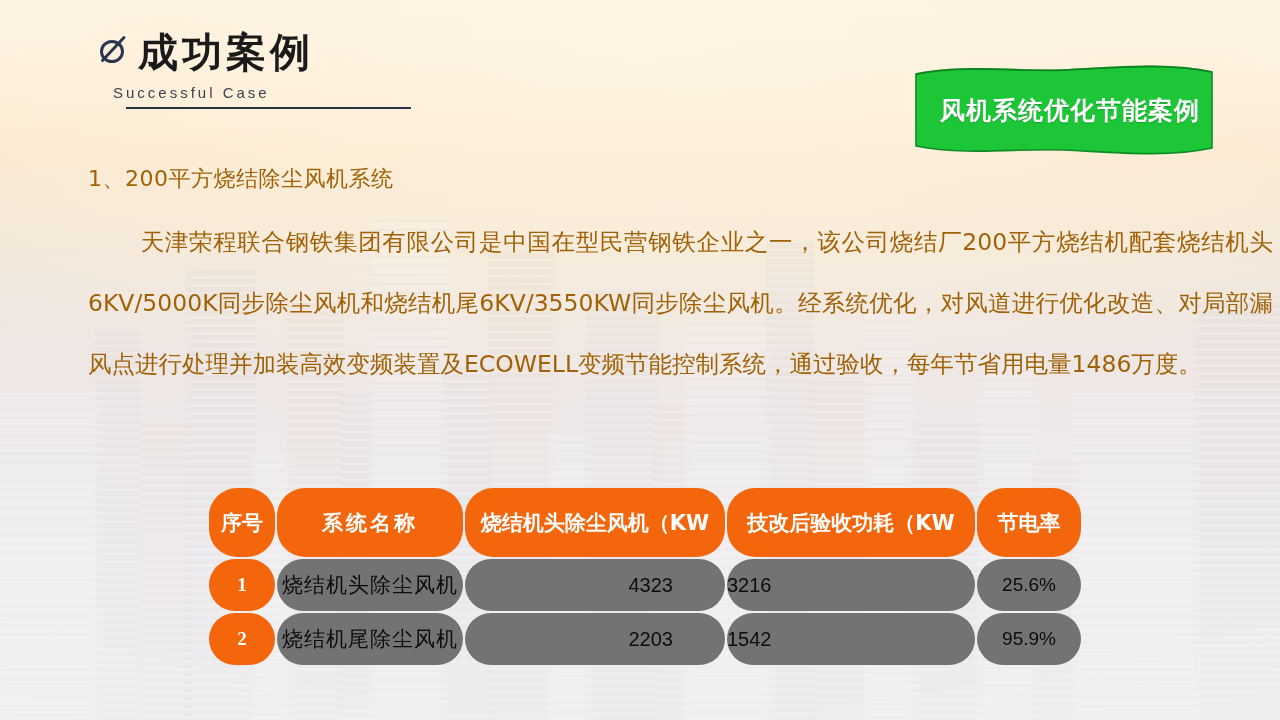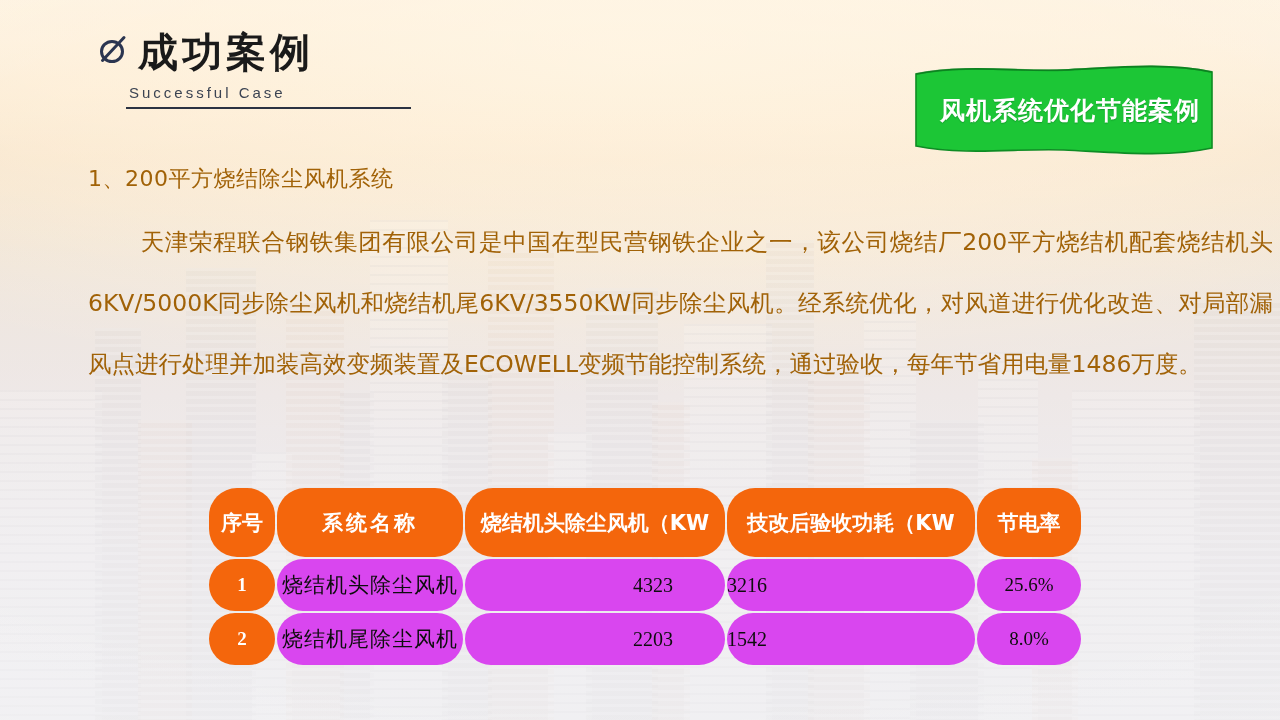--- a/index.html
+++ b/index.html
@@ -68,21 +68,21 @@
   
   .header{position:absolute;left:96px;top:32px;}
   .title-row{display:flex;gap:6px;}
   .pen-icon{width:34px;height:34px;position:relative;flex:none;margin-right:2px;}
   .title-cn{
     font-family:"DejaVu Sans","Liberation Sans",sans-serif;
     font-size:40px;font-weight:700;color:#1a1a1a;letter-spacing:4px;
     line-height:1;white-space:nowrap;
   }
   .title-en{
-    margin-top:12px;margin-left:33px;
+    margin-top:12px;margin-left:17px;
     font-size:15px;color:#3b4352;letter-spacing:3px;
     font-family:"Liberation Sans",sans-serif;white-space:nowrap;
   }
   .title-rule{
     margin-top:6px;margin-left:30px;width:285px;height:2px;background:#2b3242;
   }
 
   
   .ribbon{position:absolute;left:908px;top:62px;width:312px;height:96px;}
   .ribbon svg{display:block;width:312px;height:96px;}
@@ -118,22 +118,22 @@
     background:#F4660C;color:#fff;height:69px;text-align:center;vertical-align:middle;
     font-weight:700;font-size:21px;white-space:nowrap;overflow:hidden;
     font-family:"DejaVu Sans","Liberation Sans",sans-serif;
   }
   .hd.kai{font-family:Liberation Sans, sans-serif;font-weight:700;letter-spacing:3px;font-size:21px;margin-top:32px;}
   .idx{
     background:#F4660C;color:#fff;height:52px;text-align:center;vertical-align:middle;
     font-family:"Liberation Serif","DejaVu Serif",serif;font-weight:700;font-size:19px;
   }
   .cell{
-    background:#d946ef;color:#0d0d0d;height:52px;vertical-align:middle;
-    font-family:Liberation Serif, serif;font-size:20px;
+    background:#737373;color:#0d0d0d;height:52px;vertical-align:middle;
+    font-family:Liberation Sans, sans-serif;font-size:20px;
   }
   .cell.name{text-align:center;font-size:21px;letter-spacing:1px;}
   .cell.num{text-align:left;}
   .cell.num.r{text-align:right;padding-right:52px;}
   .cell.pct{text-align:center;font-size:19px;}
 </style>
 </head>
 <body>
 
 <div id="slide">
@@ -219,19 +219,19 @@
           <td class="cell name">烧结机头除尘风机</td>
           <td class="cell num r">4323</td>
           <td class="cell num">3216</td>
           <td class="cell pct">25.6%</td>
         </tr>
         <tr>
           <td class="idx">2</td>
           <td class="cell name">烧结机尾除尘风机</td>
           <td class="cell num r">2203</td>
           <td class="cell num">1542</td>
-          <td class="cell pct">8.0%</td>
+          <td class="cell pct">95.9%</td>
         </tr>
       </tbody>
     </table>
   </div>
 
 </div>
 
 </body></html>

